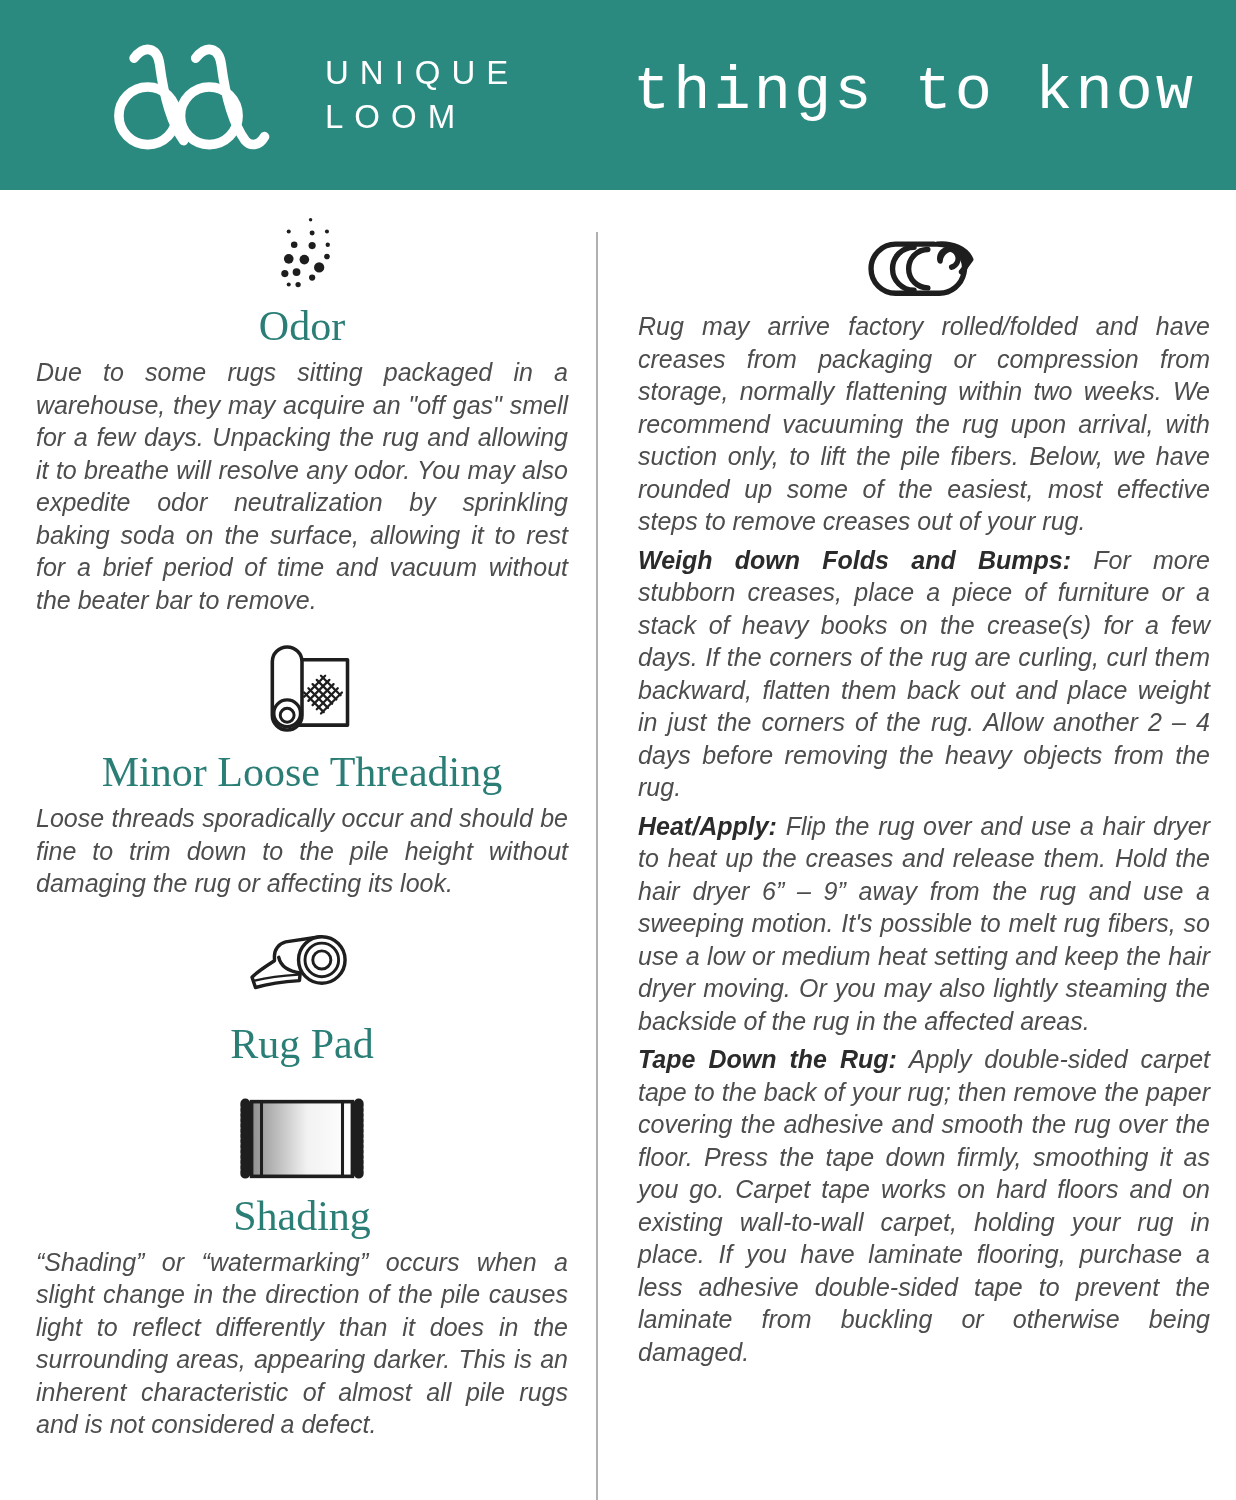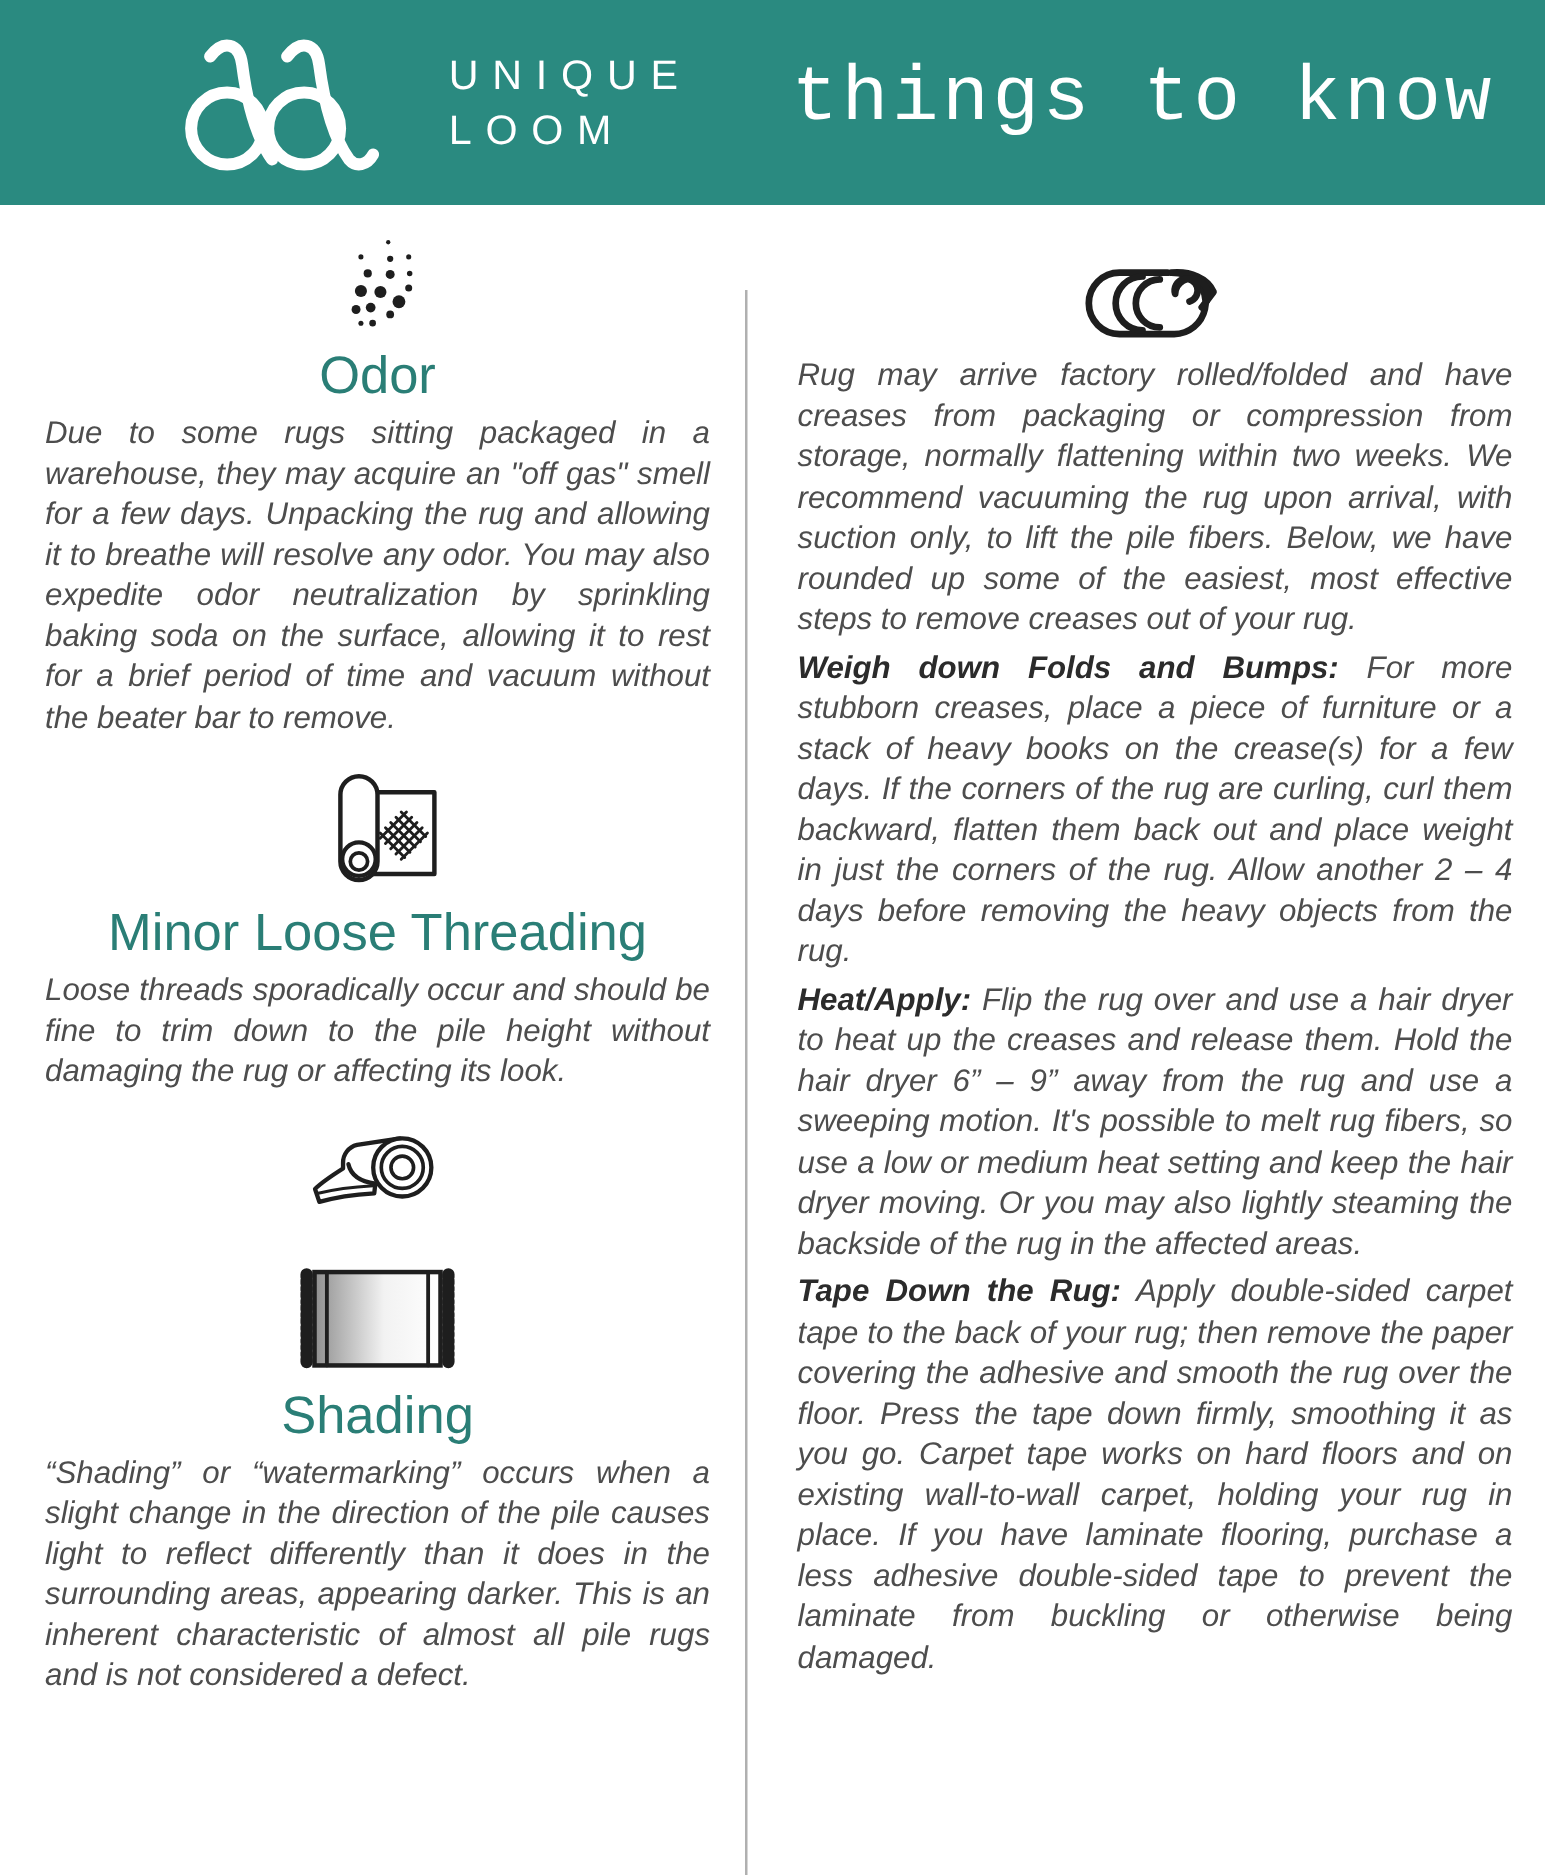--- a/index.html
+++ b/index.html
@@ -12,22 +12,22 @@
     --color-banner_text:#ffffff;
   }
   *{box-sizing:border-box;}
   html,body{margin:0;padding:0;}
   body{
     width:1236px;height:1500px;position:relative;overflow:hidden;background:#fff;
     font-family:"Liberation Sans",sans-serif;
   }
   
   .banner{
-    height:164px;background:var(--color-banner);
-    display:flex;align-items:center;padding-left:34px;
+    height:190px;background:var(--color-banner);
+    display:flex;align-items:center;
   }
   .brand{display:flex;align-items:center;gap:30px;padding-left:90px;}
   .brand-logo{width:205px;height:112px;flex:0 0 auto;}
   .brand-name{
     color:var(--color-banner_text);font-size:33px;letter-spacing:11px;
     line-height:1.32;font-weight:400;white-space:pre-line;
   }
   .page-title{
     flex:1;text-align:right;color:var(--color-banner_text);
     font-family:Liberation Mono, monospace;font-size:62px;font-weight:400;
@@ -39,21 +39,21 @@
   .col-right{width:572px;margin-left:70px;}
   .divider{
     position:absolute;left:596px;top:232px;bottom:0;width:2px;
     background:var(--color-divider);
   }
   .section{text-align:center;}
   .col-left .section + .section{margin-top:28px;}
   .icon{display:block;margin:0 auto;}
   .icon-odor{margin-top:2px;}
   h2{
-    font-family:Liberation Sans, sans-serif;color:var(--color-heading);
+    font-family:Liberation Serif, serif;color:var(--color-heading);
     font-weight:400;font-size:42px;margin:10px 0 4px;
   }
   p.body{
     text-align:justify;font-size:25px;line-height:1.3;
     color:var(--color-body);margin:6px 0 0;font-style:italic;
   }
   .icon-spiral{margin-top:30px;}
   .tip{margin-top:38px;}
   .tip b{color:var(--color-label);font-weight:700;}
   svg .ln{stroke:var(--color-icon);fill:none;stroke-linecap:round;stroke-linejoin:round;}
@@ -125,20 +125,21 @@
     </section>
 
     <section class="section">
       <svg class="icon" width="112" height="82" viewBox="0 0 130 95" aria-hidden="true">
         <path class="ln fw" stroke-width="4" d="M86,10 L46,16 A17,17 0 0 0 33,33 L33,38 C22,45 12,52 7,57 L11,69 C28,64 45,62 62,61 L63,52 C48,50 40,43 38,34"></path>
         <path class="ln" stroke-width="2.8" d="M10,61 C26,57 44,55 61,54"></path>
         <circle class="ln fw" cx="88" cy="37" r="27" stroke-width="4"></circle>
         <circle class="ln fw" cx="88" cy="37" r="19.5" stroke-width="3.4"></circle>
         <circle class="ln fw" cx="88" cy="37" r="10.5" stroke-width="3.4"></circle>
       </svg>
+      <h2>Rug Pad</h2>
     </section>
 
     <section class="section">
       <svg class="icon" width="126" height="86" viewBox="0 0 140 95" aria-hidden="true">
         <defs>
           <linearGradient id="shadeGrad" x1="0" y1="0" x2="1" y2="0">
             <stop offset="0" stop-color="#8f8f8f"></stop>
             <stop offset="0.55" stop-color="#f2f2f2"></stop>
             <stop offset="1" stop-color="#ffffff"></stop>
           </linearGradient>

